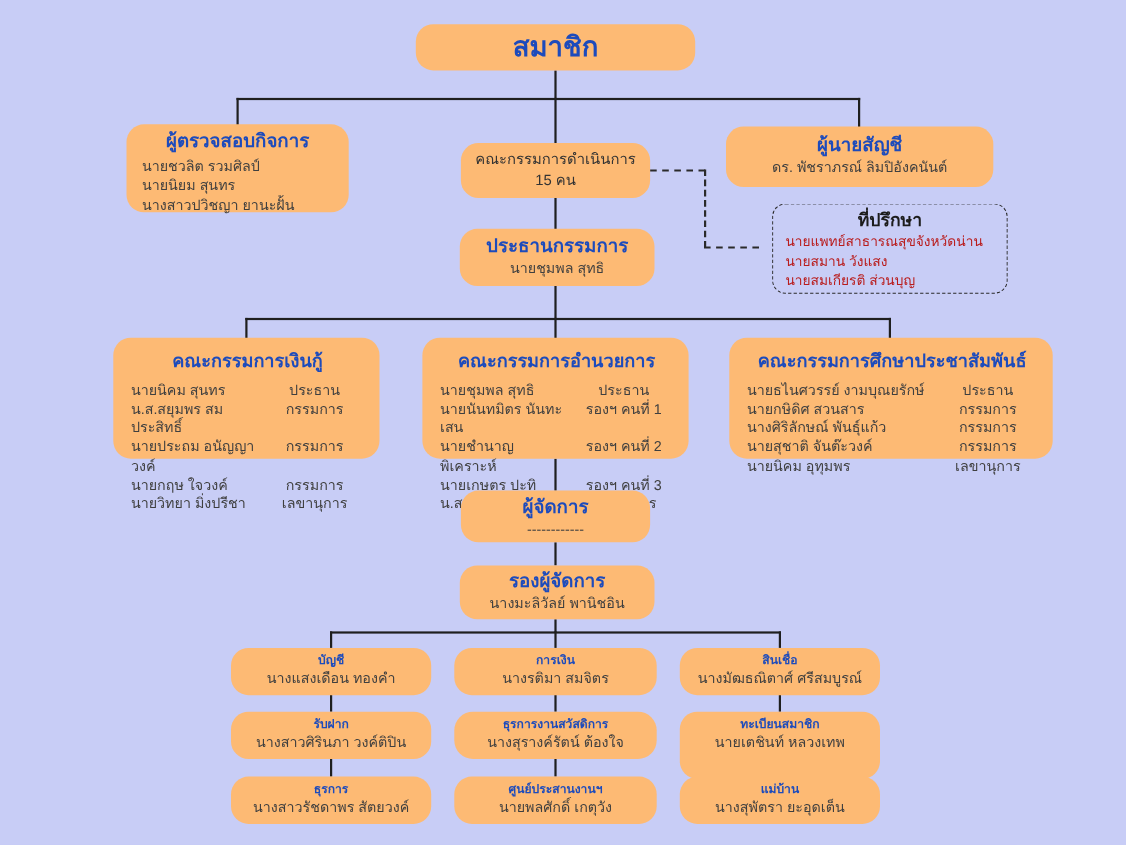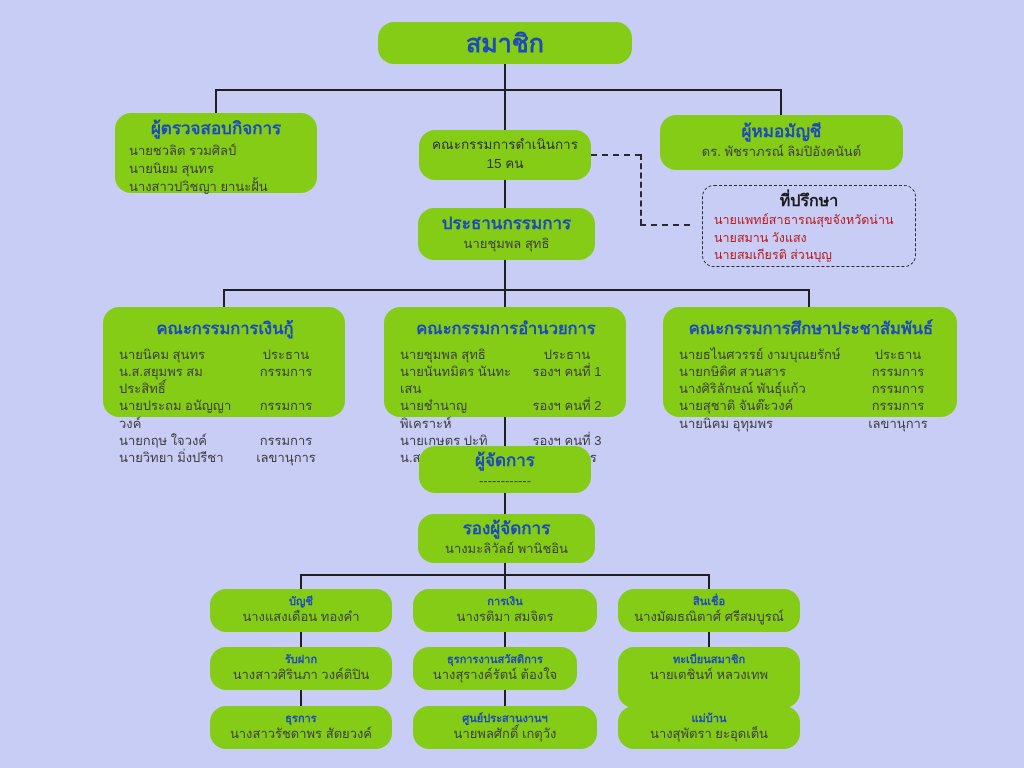--- a/index.html
+++ b/index.html
@@ -5,21 +5,21 @@
   * { margin:0; padding:0; box-sizing:border-box; }
   html,body { width:1024px; height:768px; }
   body {
     background:#c8cdf6;
     font-family:"Liberation Sans","DejaVu Sans",sans-serif;
     position:relative;
     overflow:hidden;
     color:#3f3f3f;
   }
   .canvas { position:absolute; left:0; top:0; width:1024px; height:768px; }
-  .box { position:absolute; background:#84cc16; border-radius:16px; text-align:center; }
+  .box { position:absolute; background:#fdba74; border-radius:16px; text-align:center; }
   .line { position:absolute; background:#1f1f1f; }
   .hline { height:2px; }
   .vline { width:2px; }
   .dash-h { position:absolute; border-top:2px dashed #2a2a2a; }
   .dash-v { position:absolute; border-left:2px dashed #2a2a2a; }
   .t-blue { color:#1d4bbc; font-weight:bold; }
   .root-title { font-size:25px; line-height:42px; }
   .sec-title { font-size:17px; line-height:1.3; padding-top:7px; }
   .name-line { font-size:13px; line-height:1.35; }
   .names-left { text-align:left; padding:2px 0 0 14px; font-size:13px; line-height:1.38; }
@@ -81,21 +81,21 @@
       <div>นางสาวปวิชญา ยานะฝั้น</div>
     </div>
   </div>
 
   <div class="box exec-box" style="left:419px;top:130px;width:172px;height:50px;">
     <div>คณะกรรมการดำเนินการ</div>
     <div>15 คน</div>
   </div>
 
   <div class="box" style="left:660px;top:115px;width:243px;height:55px;">
-    <div class="t-blue sec-title" style="padding-top:6px;">ผู้หมอมัญชี</div>
+    <div class="t-blue sec-title" style="padding-top:6px;">ผู้นายสัญชี</div>
     <div class="name-line">ดร. พัชราภรณ์ ลิมปิอังคนันต์</div>
   </div>
 
   <div class="dashed-box" style="left:690px;top:185px;width:214px;height:82px;">
     <div class="adv-title">ที่ปรึกษา</div>
     <div class="adv-names">
       <div>นายแพทย์สาธารณสุขจังหวัดน่าน</div>
       <div>นายสมาน วังแสง</div>
       <div>นายสมเกียรติ ส่วนบุญ</div>
     </div>
@@ -198,21 +198,21 @@
   </div>
   <div class="box dept" style="left:618px;top:589px;width:182px;height:43px;">
     <div class="dept-title">สินเชื่อ</div>
     <div class="dept-name">นางมัฒธณิตาศ์ ศรีสมบูรณ์</div>
   </div>
 
   <div class="box dept" style="left:210px;top:647px;width:182px;height:43px;">
     <div class="dept-title">รับฝาก</div>
     <div class="dept-name">นางสาวศิรินภา วงค์ติปิน</div>
   </div>
-  <div class="box dept" style="left:413px;top:647px;width:164px;height:43px;">
+  <div class="box dept" style="left:413px;top:647px;width:184px;height:43px;border-radius:17px;">
     <div class="dept-title">ธุรการงานสวัสดิการ</div>
     <div class="dept-name">นางสุรางค์รัตน์ ต้องใจ</div>
   </div>
   <div class="box dept" style="left:618px;top:647px;width:182px;height:61px;">
     <div class="dept-title">ทะเบียนสมาชิก</div>
     <div class="dept-name">นายเตชินท์ หลวงเทพ</div>
   </div>
 
   <div class="box dept" style="left:210px;top:706px;width:182px;height:43px;">
     <div class="dept-title">ธุรการ</div>

